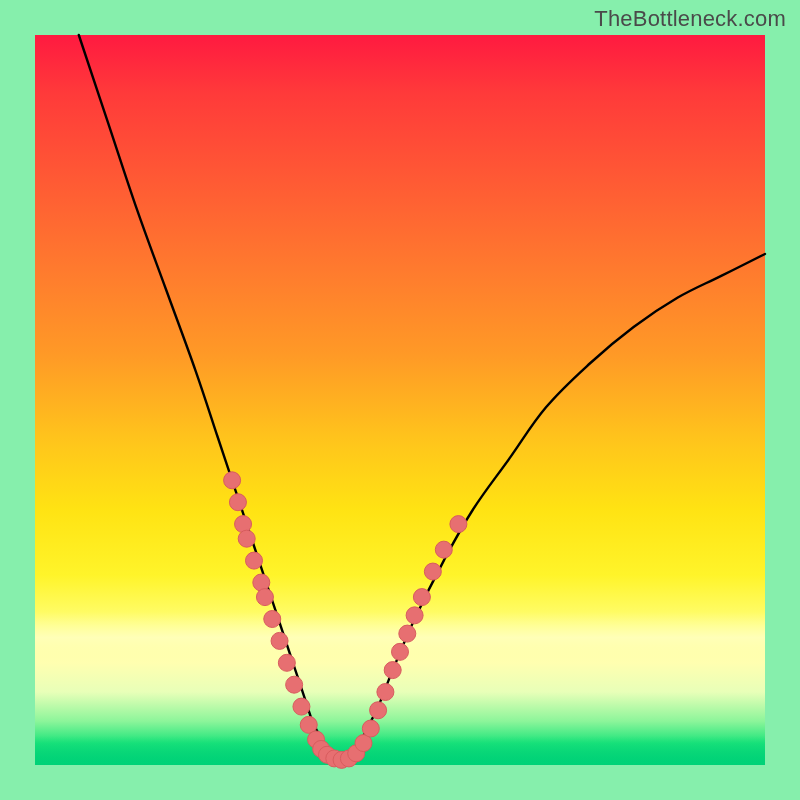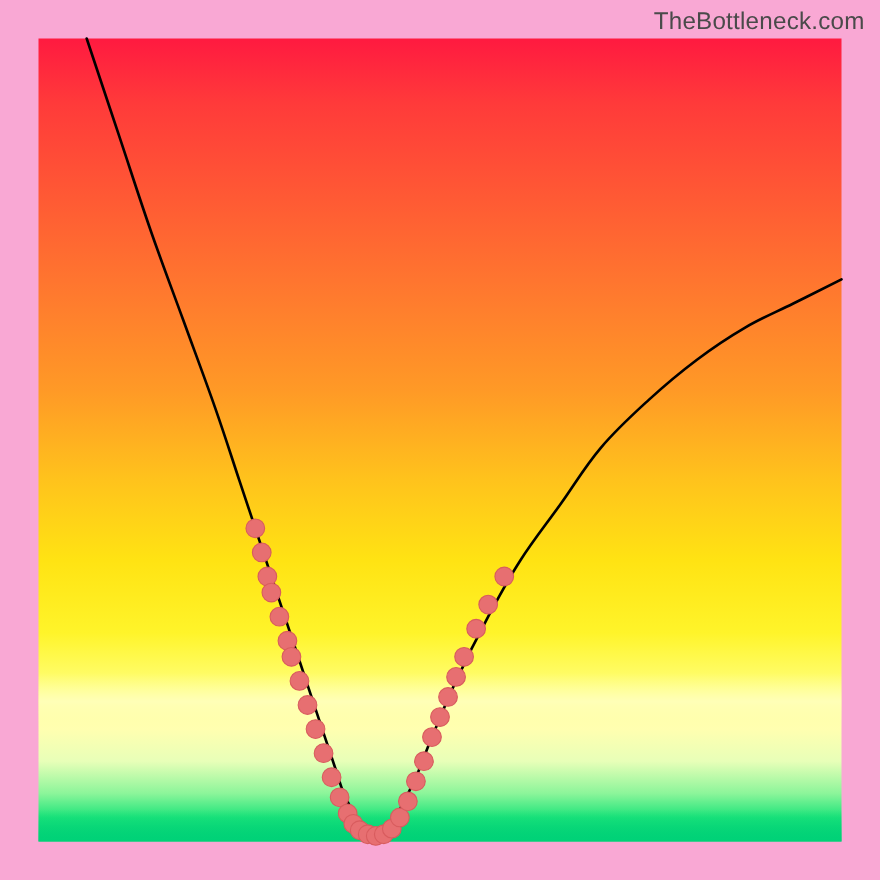--- a/index.html
+++ b/index.html
@@ -10,21 +10,21 @@
     background: #000;
     overflow: hidden;
     font-family: Arial, Helvetica, sans-serif;
   }
   .frame {
     position: absolute;
     left: 0;
     top: 0;
     width: 800px;
     height: 800px;
-    background: #f9a8d4;
+    background: #86efac;
   }
   .plot {
     position: absolute;
     left: 35px;
     top: 35px;
     width: 730px;
     height: 730px;
     
     background: linear-gradient(
       to bottom,

